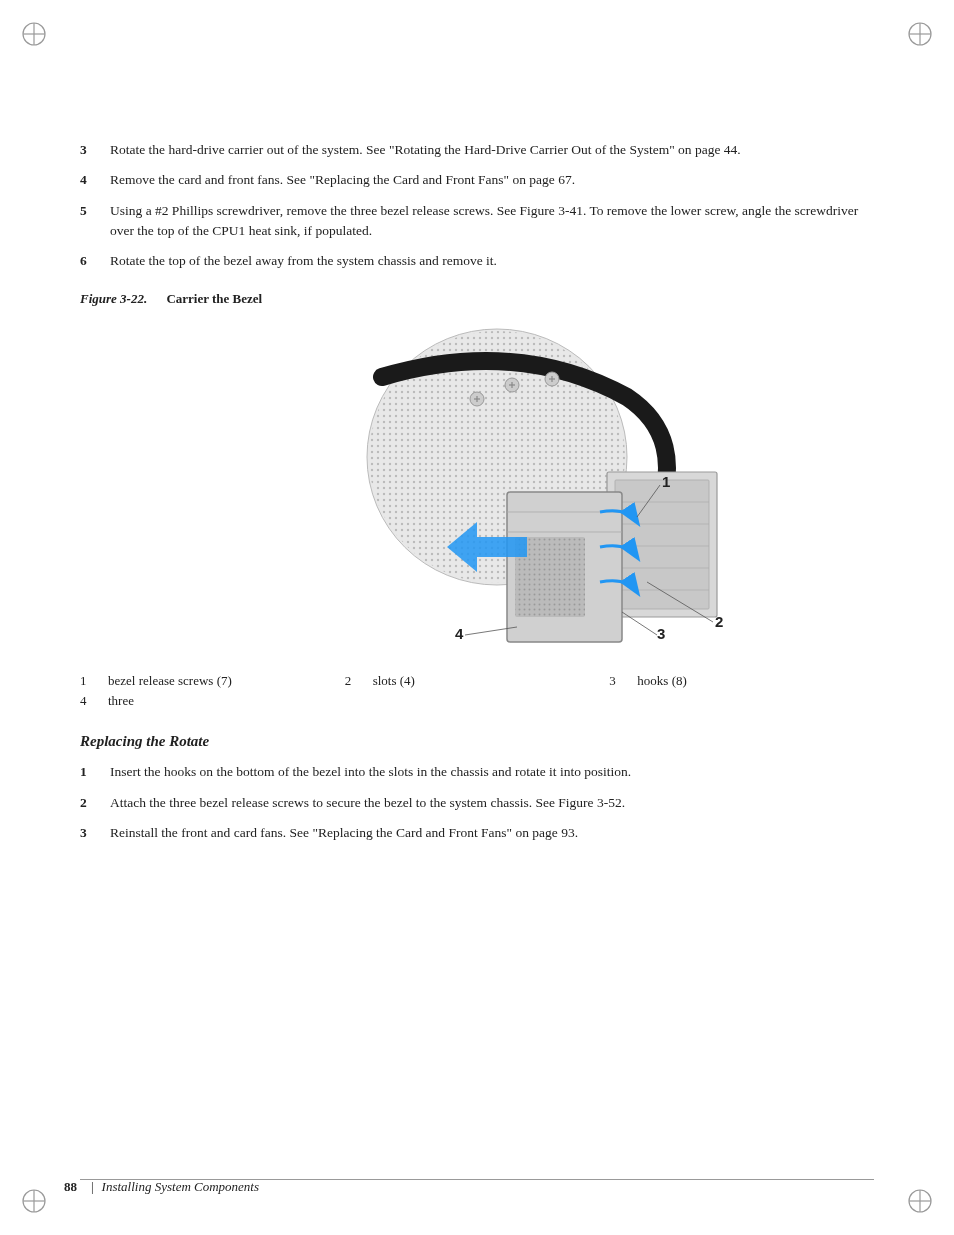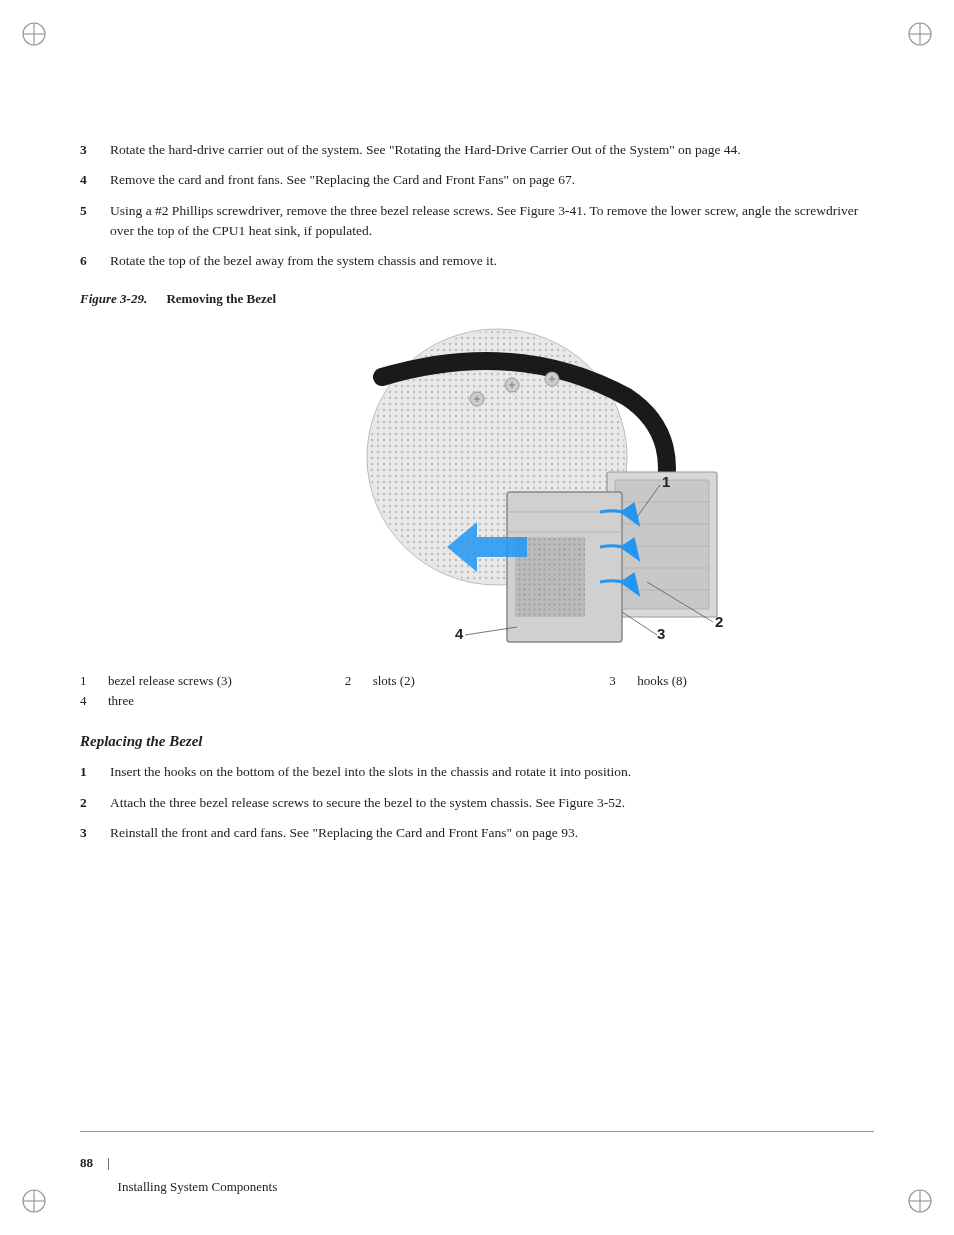--- a/index.html
+++ b/index.html
@@ -106,36 +106,35 @@
       margin-bottom: 12px;
       font-style: italic;
     }
 
     .footer {
       position: absolute;
       bottom: 40px;
       left: 0;
       right: 0;
       display: flex;
-      align-items: center;
-      padding: 0 80px;
+      padding: 0 64px;
       font-size: 13px;
     }
 
     .footer-page {
       font-weight: bold;
       margin-right: 6px;
     }
 
     .footer-sep {
       margin: 0 8px;
     }
 
     .footer-title {
-      margin-top: 48px;
+      font-style: italic;
     }
 
     .divider-line {
       border: none;
       border-top: 1px solid #999;
       margin-bottom: 8px;
     }
   </style>
 </head>
 <body>
@@ -186,22 +185,22 @@
         <span class="step-num">5</span>
         <span class="step-text">Using a #2 Phillips screwdriver, remove the three bezel release screws. See Figure 3-41. To remove the lower screw, angle the screwdriver over the top of the CPU1 heat sink, if populated.</span>
       </li>
       <li class="step-item">
         <span class="step-num">6</span>
         <span class="step-text">Rotate the top of the bezel away from the system chassis and remove it.</span>
       </li>
     </ul>
 
     <div class="figure-label">
-      <span>Figure 3-29.</span>
-      <span style="margin-left:16px;font-style:normal;font-weight:bold;">Removing the Bezel</span>
+      <span>Figure 3-22.</span>
+      <span style="margin-left:16px;font-style:normal;font-weight:bold;">Carrier the Bezel</span>
     </div>
 
     <div class="figure-container">
       <svg class="figure-img" viewBox="0 0 540 340" xmlns="http://www.w3.org/2000/svg">
 
         <ellipse cx="290" cy="140" rx="130" ry="128" fill="#e8e8e8" stroke="#bbb" stroke-width="1"></ellipse>
 
         <defs>
           <pattern id="mesh" x="0" y="0" width="6" height="6" patternUnits="userSpaceOnUse">
             <circle cx="3" cy="3" r="1.2" fill="#bbb"></circle>
@@ -274,38 +273,38 @@
         <line x1="453" y1="168" x2="430" y2="200" stroke="#555" stroke-width="0.8"></line>
         <line x1="506" y1="305" x2="440" y2="265" stroke="#555" stroke-width="0.8"></line>
         <line x1="450" y1="318" x2="415" y2="295" stroke="#555" stroke-width="0.8"></line>
         <line x1="258" y1="318" x2="310" y2="310" stroke="#555" stroke-width="0.8"></line>
       </svg>
     </div>
 
     <div class="callout-table">
       <div class="callout-item">
         <span class="callout-num">1</span>
-        <span>bezel release screws (3)</span>
+        <span>bezel release screws (7)</span>
       </div>
       <div class="callout-item">
         <span class="callout-num">2</span>
-        <span>slots (2)</span>
+        <span>slots (4)</span>
       </div>
       <div class="callout-item">
         <span class="callout-num">3</span>
         <span>hooks (8)</span>
       </div>
       <div class="callout-item">
         <span class="callout-num">4</span>
         <span>three</span>
       </div>
     </div>
 
     <div>
-      <div class="section-heading">Replacing the Bezel</div>
+      <div class="section-heading">Replacing the Rotate</div>
 
       <ul class="step-list">
         <li class="step-item">
           <span class="step-num">1</span>
           <span class="step-text">Insert the hooks on the bottom of the bezel into the slots in the chassis and rotate it into position.</span>
         </li>
         <li class="step-item">
           <span class="step-num">2</span>
           <span class="step-text">Attach the three bezel release screws to secure the bezel to the system chassis. See Figure 3-52.</span>
         </li>

